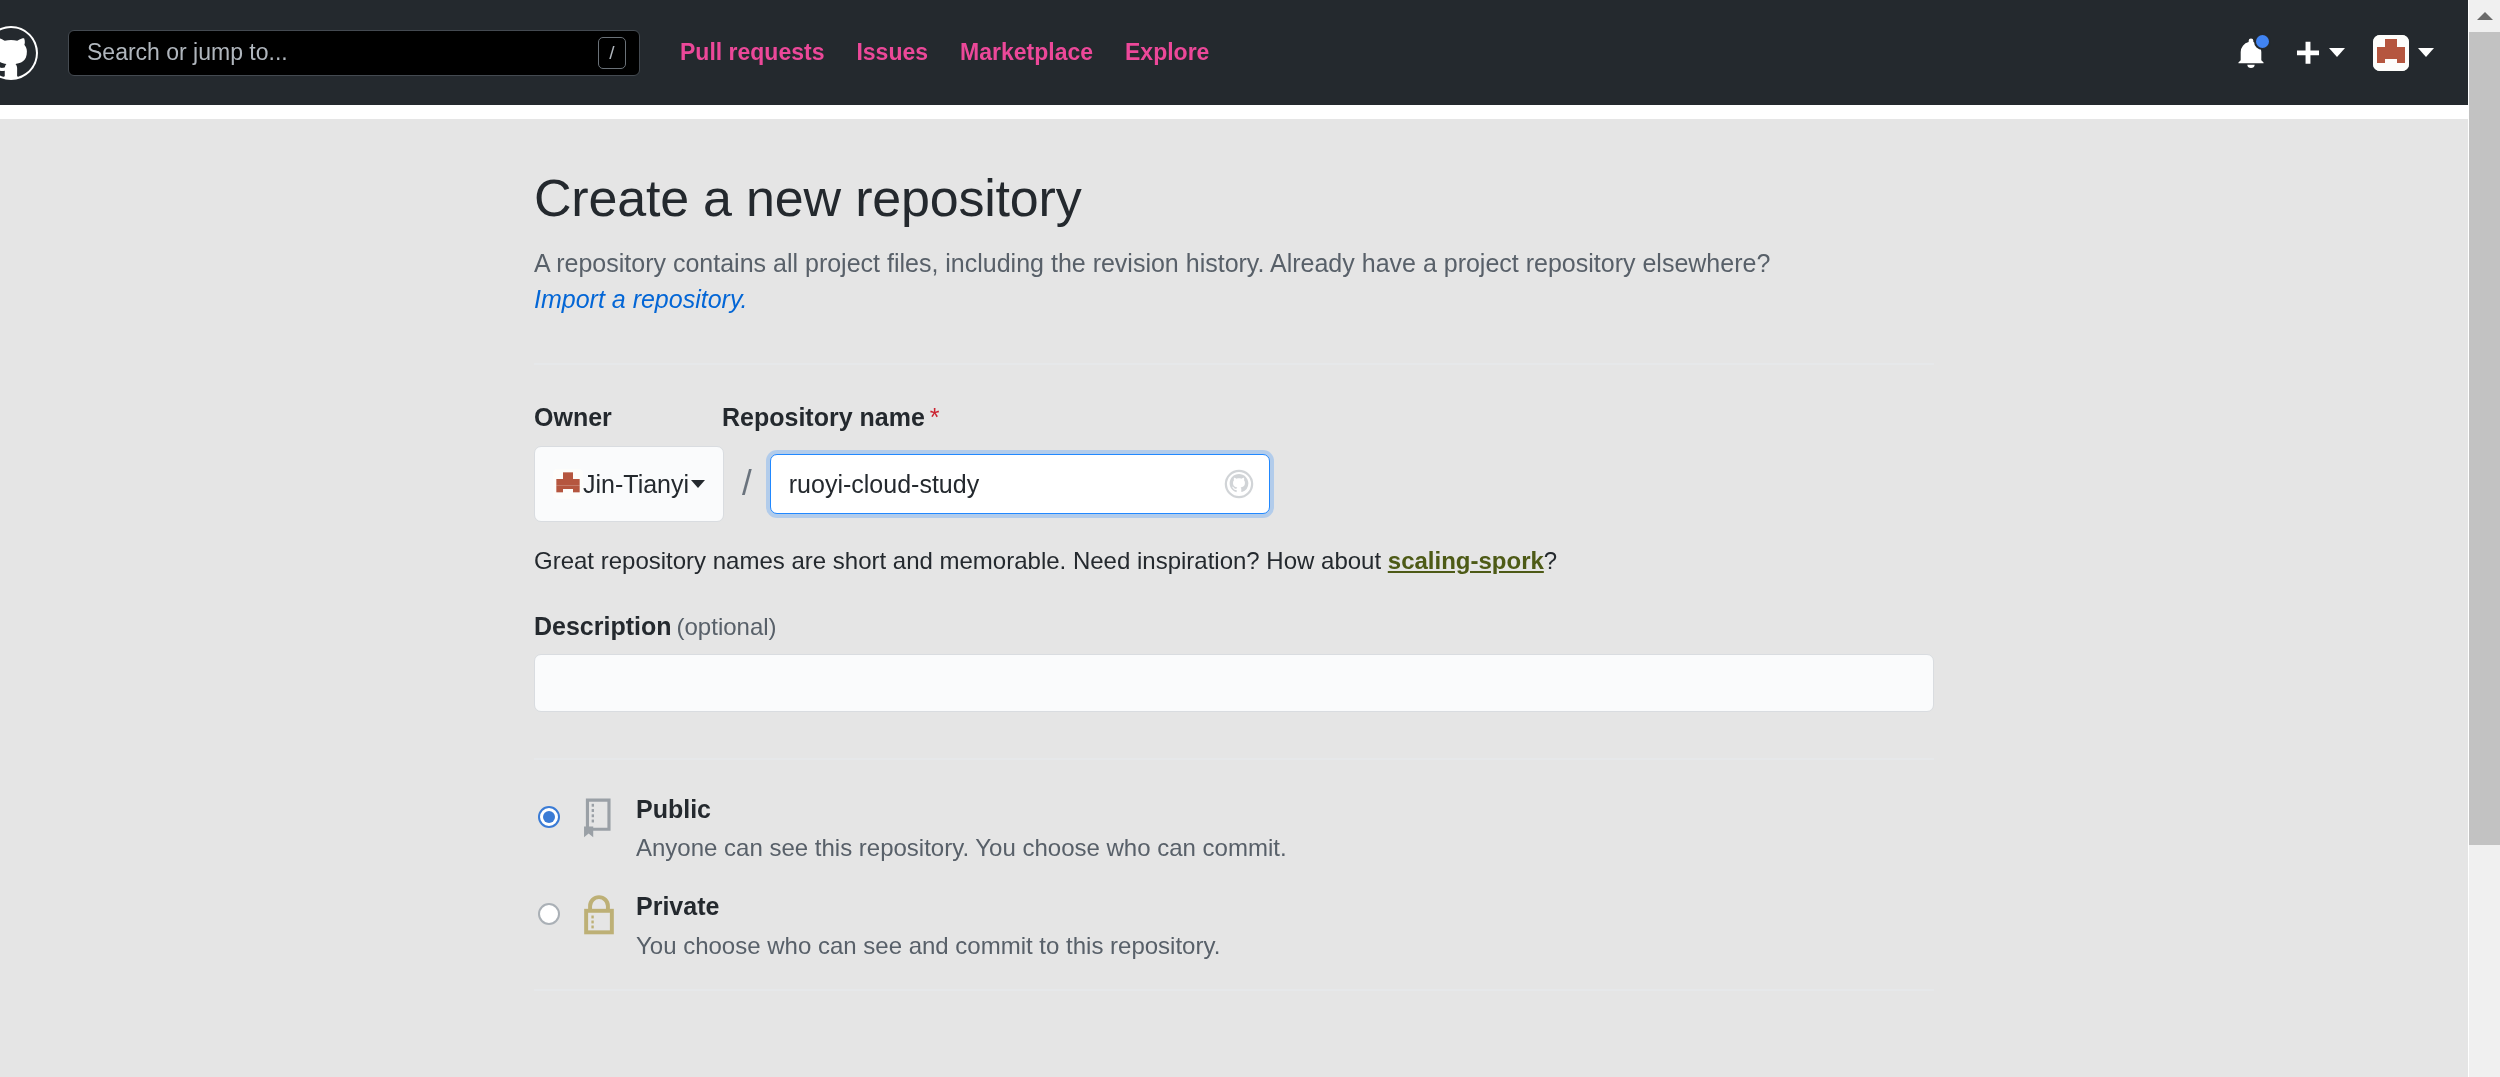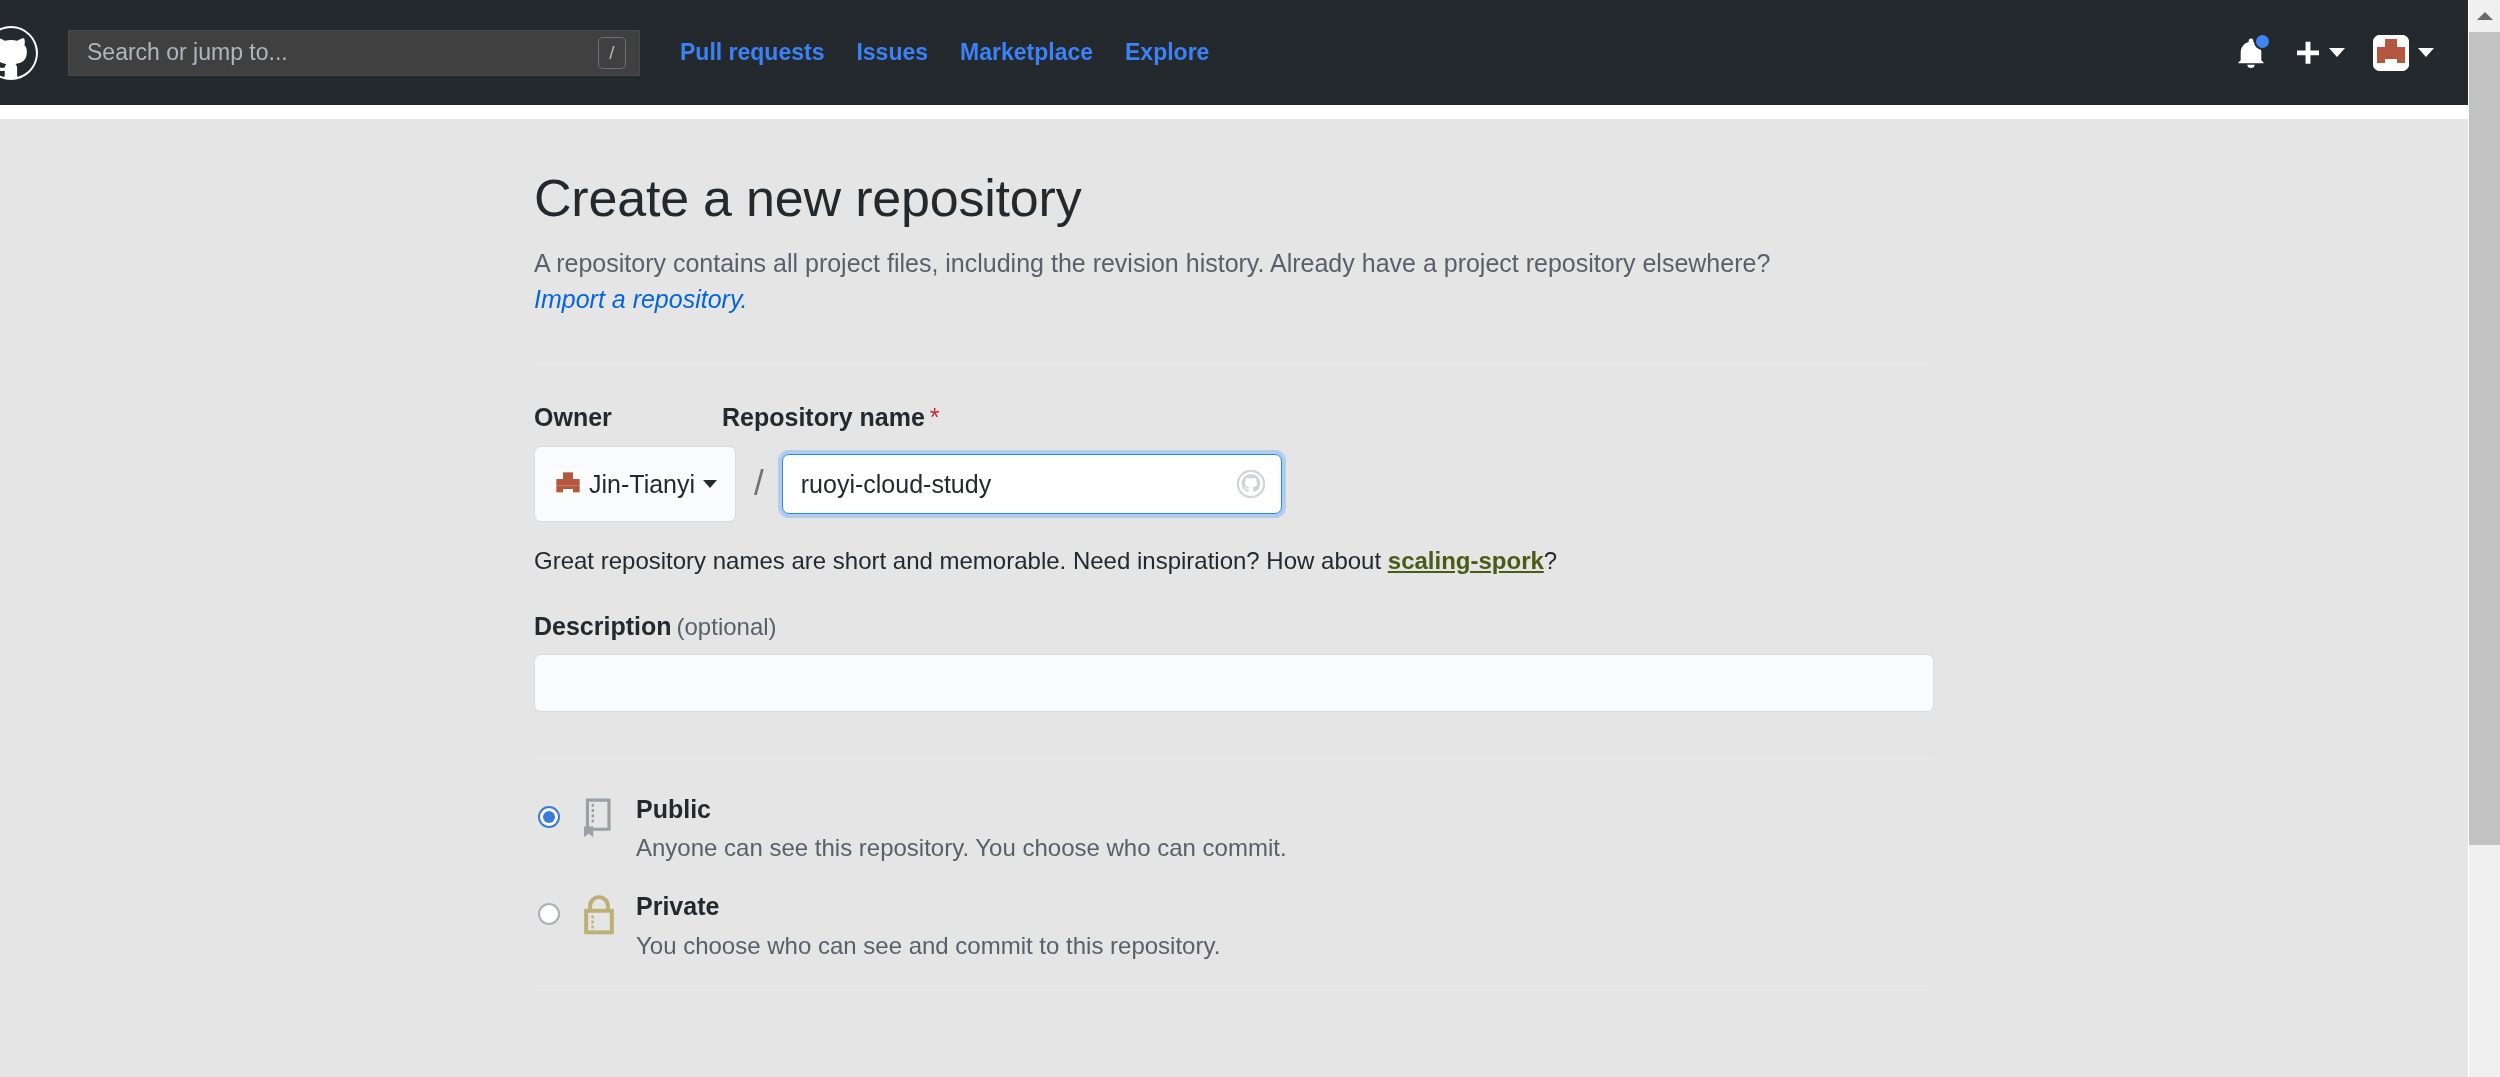--- a/index.html
+++ b/index.html
@@ -45,23 +45,23 @@
   .search-wrap {
     position: relative;
     margin-left: 30px;
     width: 572px;
     height: 46px;
     flex: 0 0 auto;
   }
   .search-box {
     width: 100%;
     height: 100%;
-    background: #404040;
+    background: #000000;
     border: 1px solid #444a51;
-    border-radius: 0;
+    border-radius: 6px;
     color: #b6bcc2;
     font-size: 23px;
     font-family: "Liberation Sans", sans-serif;
     padding: 0 66px 0 18px;
     outline: none;
     line-height: 44px;
   }
   .search-box::placeholder { color: #b0b6bd; opacity: 1; }
   .slash-key {
     position: absolute;
@@ -80,21 +80,21 @@
     line-height: 1;
   }
 
   #main-nav {
     display: flex;
     align-items: center;
     gap: 32px;
     margin-left: 40px;
   }
   .nav-link {
-    color: #3b82f6;
+    color: #ec4899;
     font-size: 23px;
     font-weight: 600;
     text-decoration: none;
     white-space: nowrap;
     cursor: pointer;
   }
 
   #header-right {
     margin-left: auto;
     display: flex;
@@ -229,21 +229,21 @@
   .req-star { color: #cb2431; font-weight: 400; margin-left: 5px; }
 
   .field-row {
     display: flex;
     align-items: center;
     margin-top: 14px;
   }
   .owner-select {
     display: flex;
     align-items: center;
-    gap: 6px;
+    gap: 0;
     height: 76px;
     padding: 0 18px;
     background: #fafbfc;
     border: 1px solid #d9dce0;
     border-radius: 7px;
     cursor: pointer;
   }
   .owner-avatar {
     width: 30px; height: 30px;
     border-radius: 5px;

